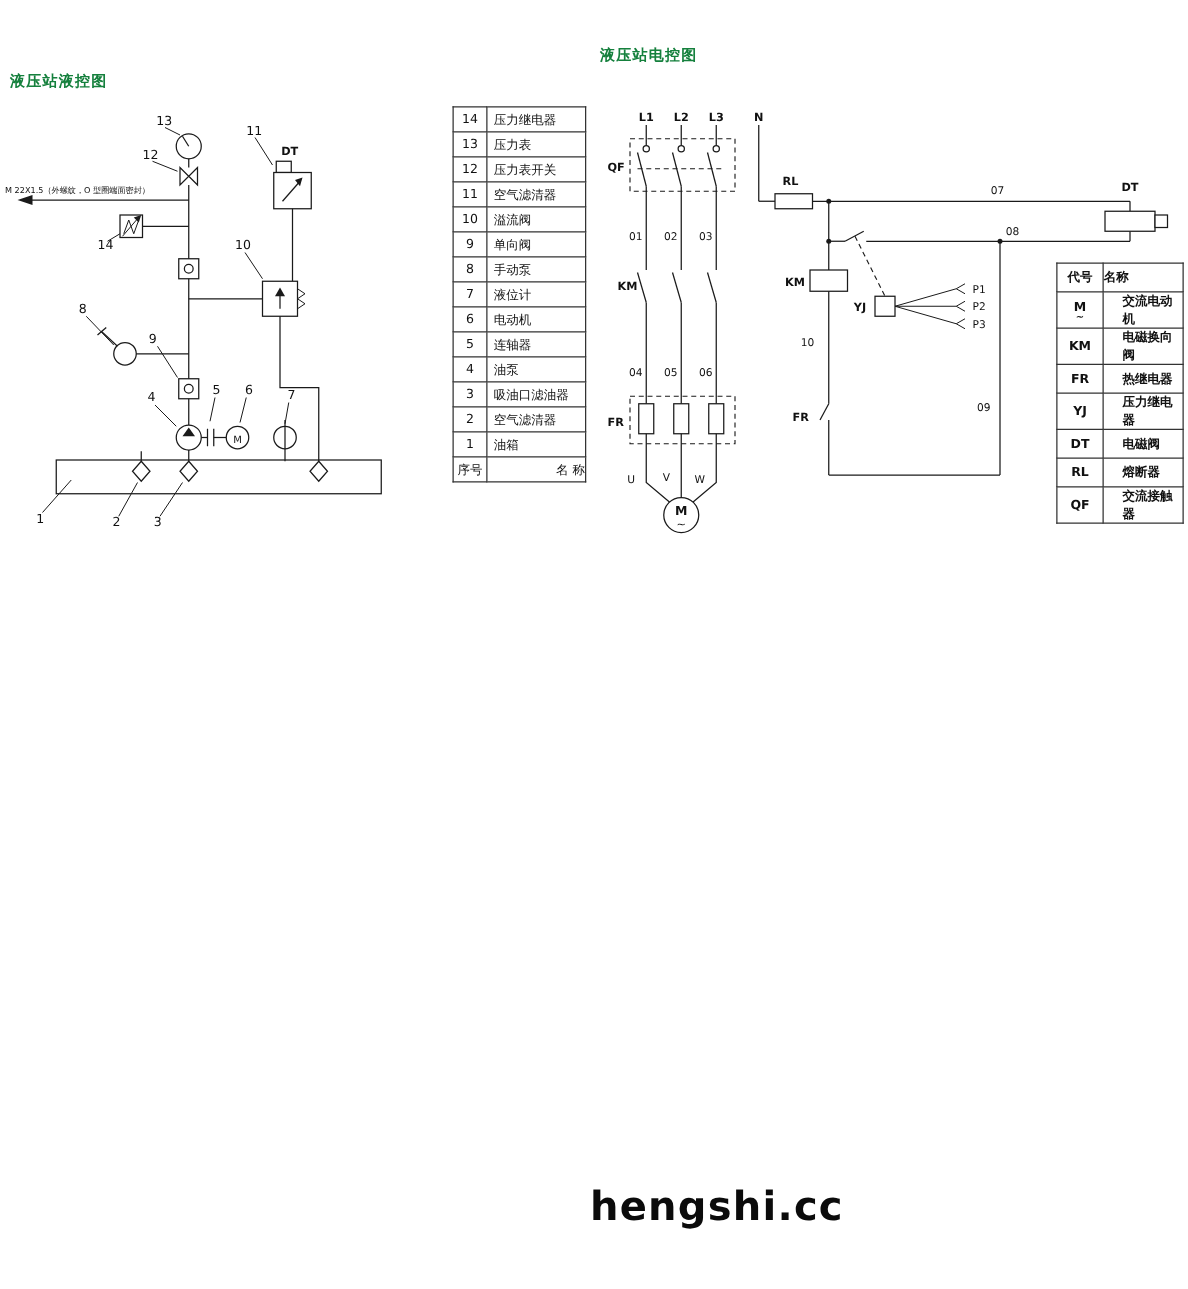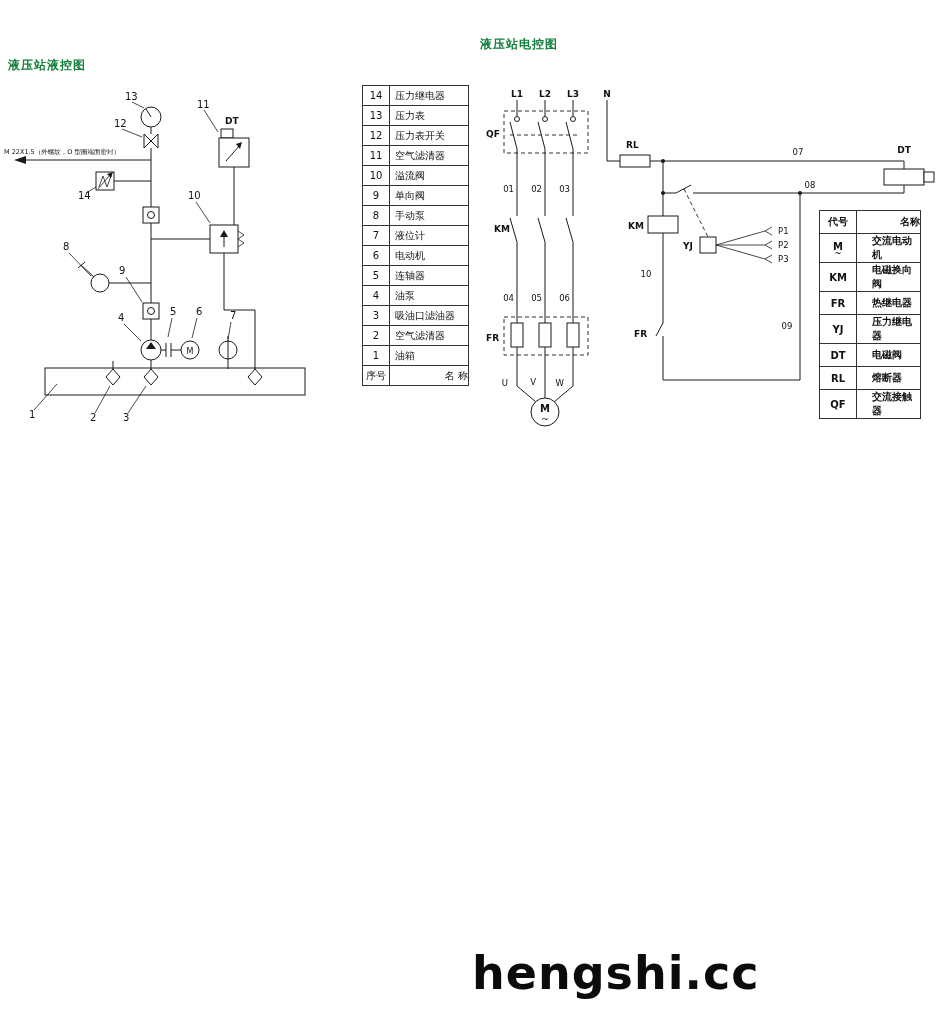--- a/index.html
+++ b/index.html
@@ -20,26 +20,26 @@
   .sm{font-size:6.5px}
   .mid{text-anchor:middle}
   .end{text-anchor:end}
   table{position:absolute;border-collapse:collapse;background:#fff}
   td{border:1px solid #333;font-size:10px;color:#111;vertical-align:middle}
   .parts{left:362px;top:85px}
   .parts td{height:20px}
   .parts .no{width:27px;text-align:center}
   .parts .nm{width:79px;padding-left:5px}
   .parts .ctr{text-align:right;padding-left:0}
-  .legend{left:819px;top:210px}
+  .legend{left:845px;top:210px}
   .legend td{height:23px}
   .legend .code{width:37px;text-align:center;font-weight:bold}
   .legend .name{width:64px;padding-left:15px;font-weight:bold}
   .legend .sub{display:block;font-size:8px;line-height:4px;font-weight:bold}
-  .watermark{position:absolute;left:472px;top:946px;font-size:46px;font-weight:bold;color:#0b0b0b;letter-spacing:1px}
+  .watermark{position:absolute;left:472px;top:946px;font-size:32px;font-weight:bold;color:#0b0b0b;letter-spacing:1px}
 </style>
 </head>
 <body>
 
 <div class="page">
 
   <div class="dtitle" style="left:8px;top:57px">液压站液控图</div>
   <div class="dtitle" style="left:480px;top:36px">液压站电控图</div>
 
   <svg style="left:0;top:75px" width="360" height="375" viewBox="0 0 360 375">
@@ -354,21 +354,21 @@
     <text class="lab" x="203" y="164">YJ</text>
     <text class="wn" x="298" y="149">P1</text>
     <text class="wn" x="298" y="163">P2</text>
     <text class="wn" x="298" y="177">P3</text>
   </svg>
 
   <table class="legend">
     <tbody>
         <tr>
           <td class="code">代号</td>
-          <td class="name" style="text-align:right;padding-left:0">名称</td>
+          <td class="name" style="text-align:left;padding-left:0">名称</td>
         </tr>
     <tr>
           <td class="code"><span>M</span><span class="sub">~</span></td>
           <td class="name">交流电动机</td>
         </tr>
     <tr>
           <td class="code">KM</td>
           <td class="name">电磁换向阀</td>
         </tr>
     <tr>

